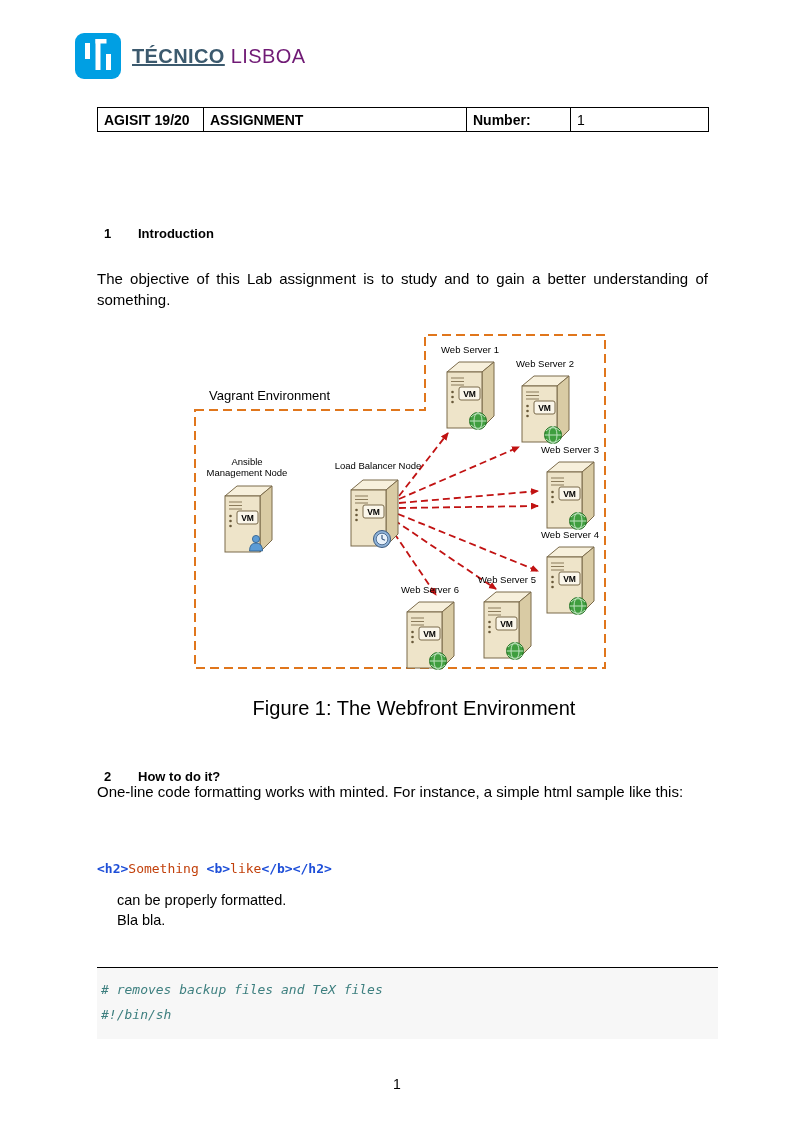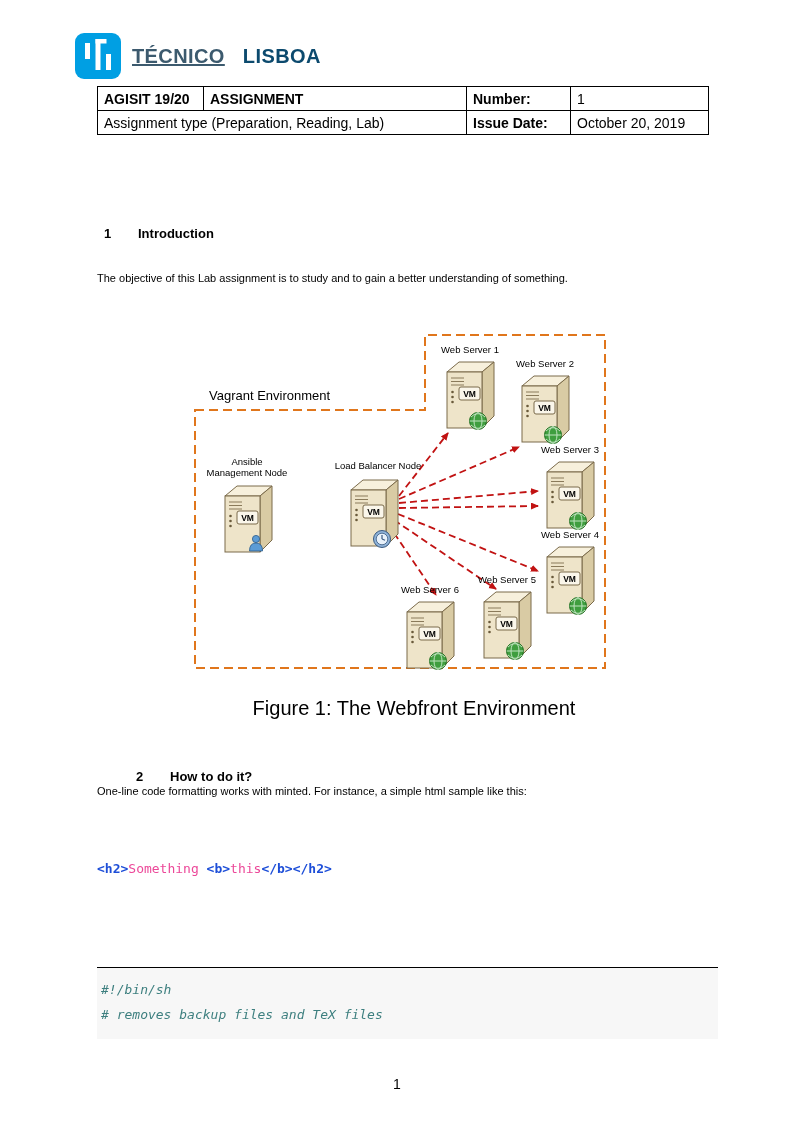--- a/index.html
+++ b/index.html
@@ -3,42 +3,42 @@
 <meta charset="utf-8">
 <style>
   html,body{margin:0;padding:0;}
   body{width:794px;height:1123px;background:#ffffff;font-family:"Liberation Sans",sans-serif;color:#000;}
   .page{position:relative;width:794px;height:1123px;background:#fff;overflow:hidden;}
 
   
   .logo{position:absolute;top:33px;left:75px;display:flex;align-items:center;}
   .logo-text{font-size:20px;letter-spacing:.4px;margin-left:11px;white-space:nowrap;}
   .logo-tecnico{color:#3c5a6e;font-weight:bold;text-decoration:underline;}
-  .logo-lisboa{color:#0c4a6e;font-weight:bold;margin-left:18px;}
-
-  
-  .header-table{position:absolute;top:86px;left:97px;width:611px;border-collapse:collapse;table-layout:fixed;font-size:14px;border-radius:25px;}
+  .logo-lisboa{color:#701a75;font-weight:normal;margin-left:6px;}
+
+  
+  .header-table{position:absolute;top:107px;left:97px;width:611px;border-collapse:collapse;table-layout:fixed;font-size:14px;border-radius:25px;}
   .header-table td{border:1px solid #000;padding:2px 6px;height:19px;white-space:nowrap;overflow:hidden;vertical-align:middle;}
   .b{font-weight:bold;}
 
   
   .sec{position:absolute;left:104px;font-size:13px;font-weight:bold;}
   .sec-num{display:inline-block;width:34px;}
-  .para{position:absolute;left:97px;width:611px;font-size:11px;line-height:21px;text-align:justify;}
+  .para{position:absolute;left:97px;width:611px;font-size:15px;line-height:21px;text-align:justify;}
 
   
   .figure-wrap{position:absolute;left:185px;top:330px;width:430px;height:345px;}
   .caption{position:absolute;top:697px;left:17px;width:794px;text-align:center;font-size:20px;}
   .env-label{font-size:13px;fill:#000;}
   .node-label{font-size:9.5px;text-anchor:middle;fill:#000;}
   .vm-text{font-size:8.5px;font-weight:bold;text-anchor:middle;fill:#000;}
 
   
   .inline-code{position:absolute;left:97px;top:861px;font-family:"DejaVu Sans Mono","Liberation Mono",monospace;font-size:13px;white-space:pre;}
-  .tok{color:#ec4899;}
+  .tok{color:#c2410c;}
   .tok.tag{color:#1d4ed8;font-weight:bold;}
   .notes{position:absolute;left:117px;top:891px;font-size:14.5px;line-height:19.5px;}
   .code-block{position:absolute;left:97px;top:967px;width:611px;border-top:1.2px solid #000;background:#f7f7f7;padding:9px 6px 12px 4px;}
   .code-line{font-family:"DejaVu Sans Mono","Liberation Mono",monospace;font-size:13px;font-style:italic;color:#3d7f7f;line-height:25px;white-space:pre;}
 
   .page-num{position:absolute;top:1076px;left:0;width:794px;text-align:center;font-size:14px;}
 </style>
 </head>
 <body>
 
@@ -61,25 +61,20 @@
         <col style="width:263px">
         <col style="width:104px">
         <col style="width:138px">
       </colgroup>
     <tbody>
       <tr>
         <td class="b">AGISIT 19/20</td>
         <td class="b">ASSIGNMENT</td>
         <td class="b">Number:</td>
         <td>1</td>
-      </tr>
-      <tr>
-        <td colspan="2">Assignment type (Preparation, Reading, Lab)</td>
-        <td class="b">Issue Date:</td>
-        <td>October 20, 2019</td>
       </tr>
     </tbody>
   </table>
 
   <div class="sec" style="top:226px;">
     <span class="sec-num">1</span><span>Introduction</span>
   </div>
   <div class="para" style="top:268px;">The objective of this Lab assignment is to study and to gain a better understanding of something.</div>
 
   <div class="figure-wrap">
@@ -181,28 +176,32 @@
         <text class="node-label" x="26" y="-5">Web Server 6</text>
         <use href="#server-box"></use>
         <text class="vm-text" x="25.5" y="38.5">VM</text>
         <use href="#globe-green" transform="translate(34,63)"></use>
       </g>
     </svg>
   </div>
 
   <div class="caption">Figure 1: The Webfront Environment</div>
 
-  <div class="sec" style="top:769px;margin-left:32px;">
+  <div class="sec" style="top:769px;">
     <span class="sec-num">2</span><span>How to do it?</span>
   </div>
   <div class="para" style="top:781px;">One-line code formatting works with minted.  For instance, a simple html sample like this:</div>
 
-  <div class="inline-code"><span class="tok tag">&lt;h2&gt;</span><span class="tok">Something </span><span class="tok tag">&lt;b&gt;</span><span class="tok">this</span><span class="tok tag">&lt;/b&gt;</span><span class="tok tag">&lt;/h2&gt;</span></div>
-
+  <div class="inline-code"><span class="tok tag">&lt;h2&gt;</span><span class="tok">Something </span><span class="tok tag">&lt;b&gt;</span><span class="tok">like</span><span class="tok tag">&lt;/b&gt;</span><span class="tok tag">&lt;/h2&gt;</span></div>
+
+  <div class="notes">
+    <div>can be properly formatted.</div>
+    <div>Bla bla.</div>
+  </div>
 
   <div class="code-block">
+    <div class="code-line"># removes backup files and TeX files</div>
     <div class="code-line">#!/bin/sh</div>
-    <div class="code-line"># removes backup files and TeX files</div>
   </div>
 
   <div class="page-num">1</div>
 
 </div>
 
 </body></html>

